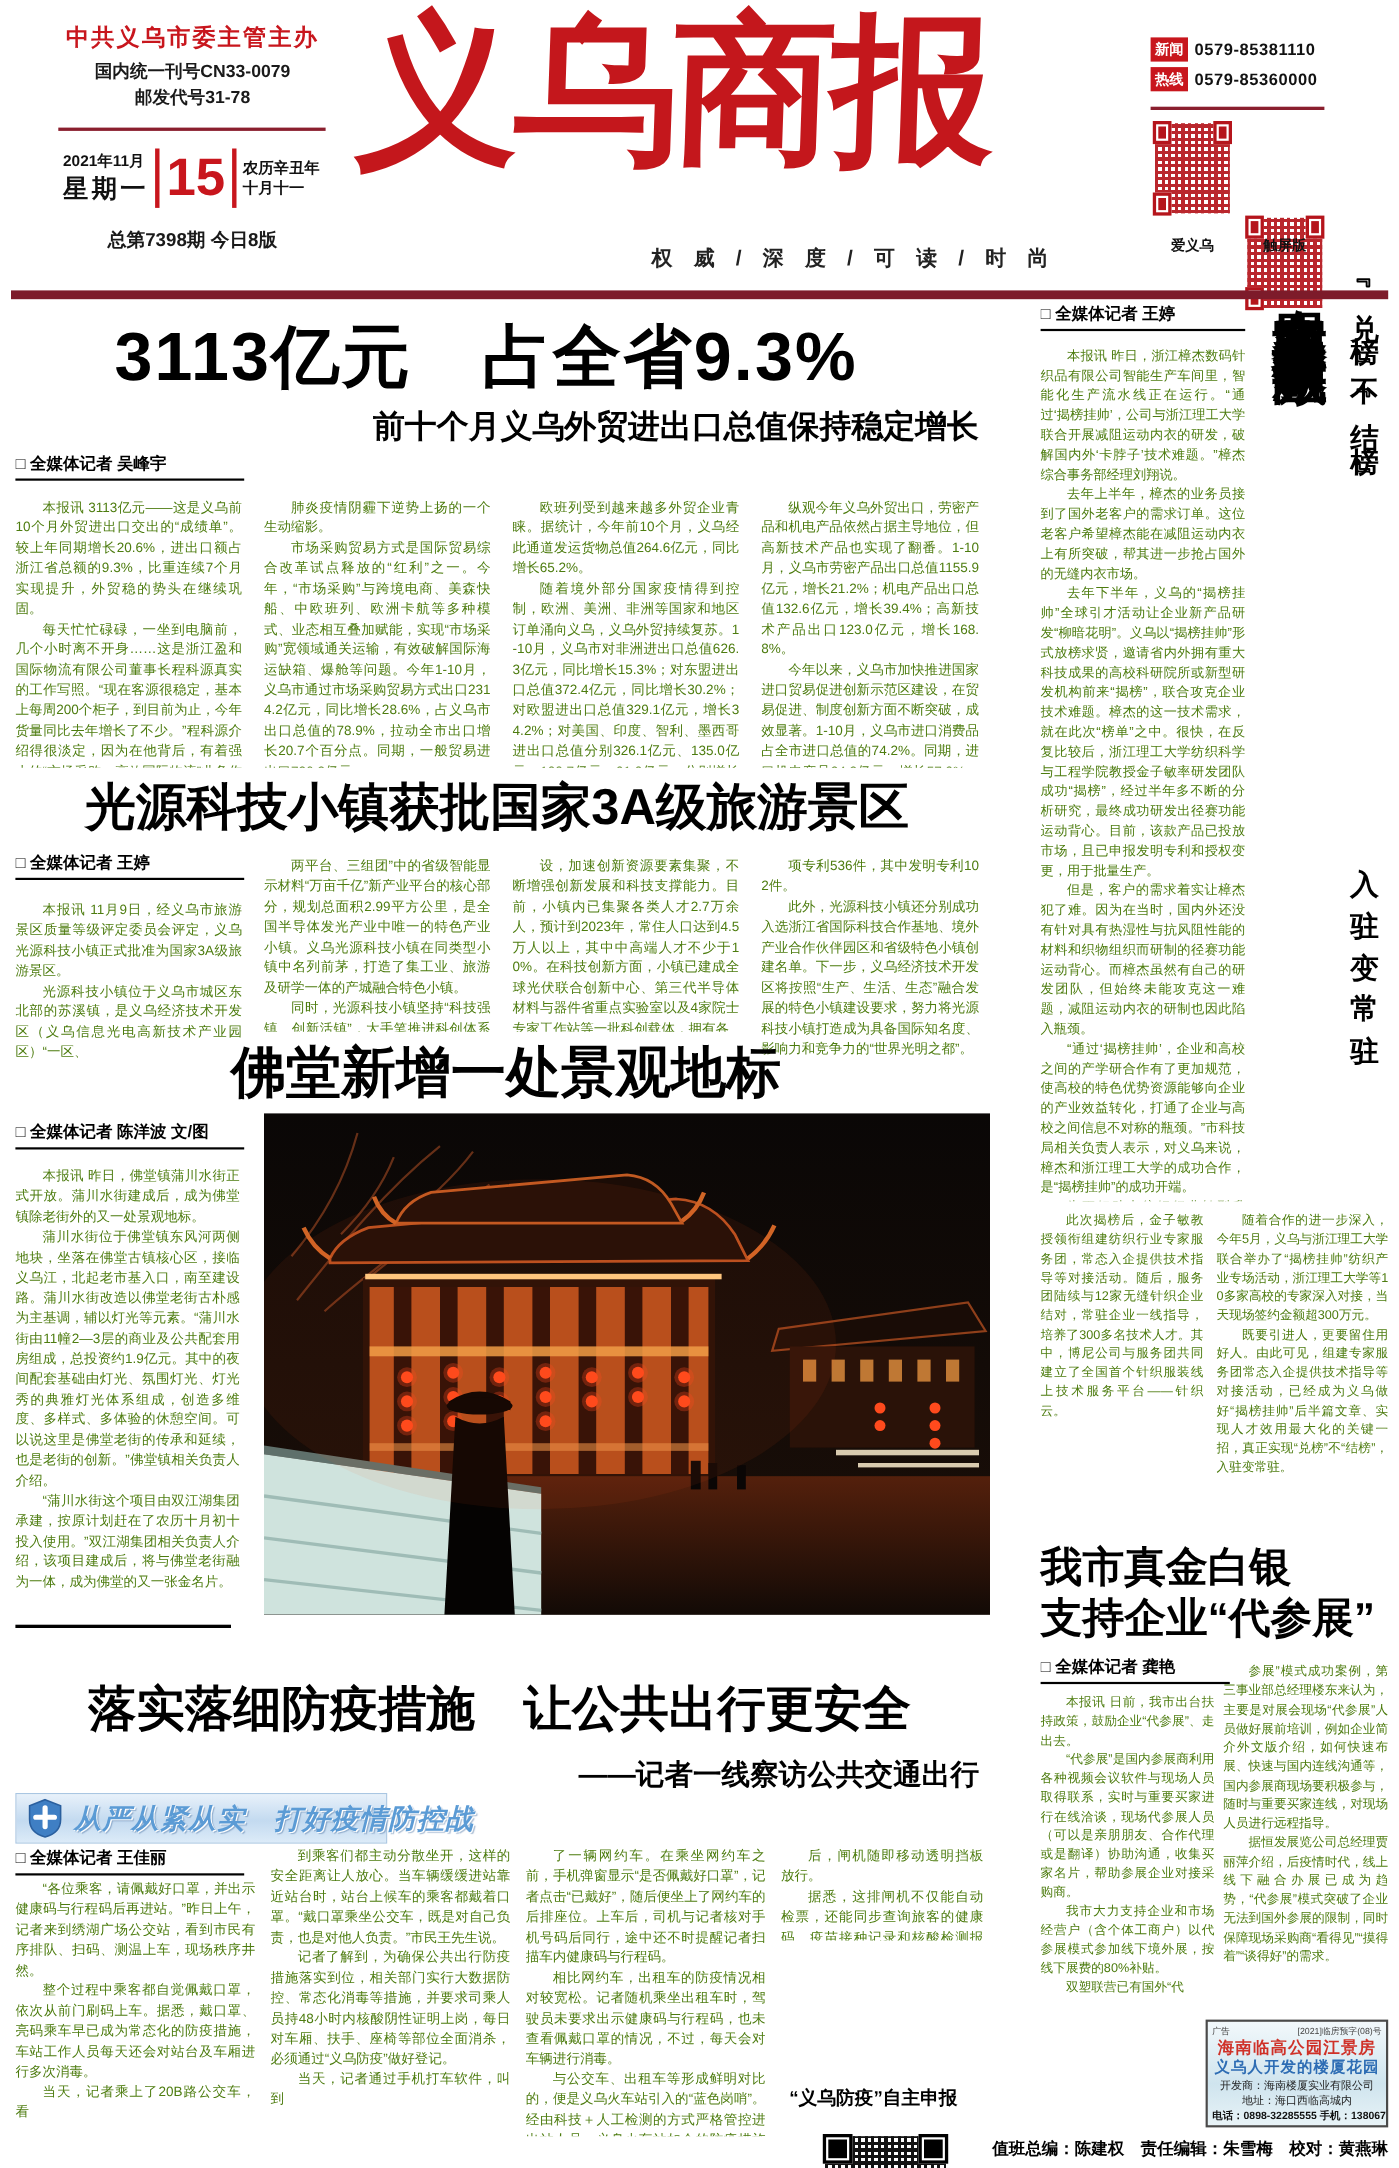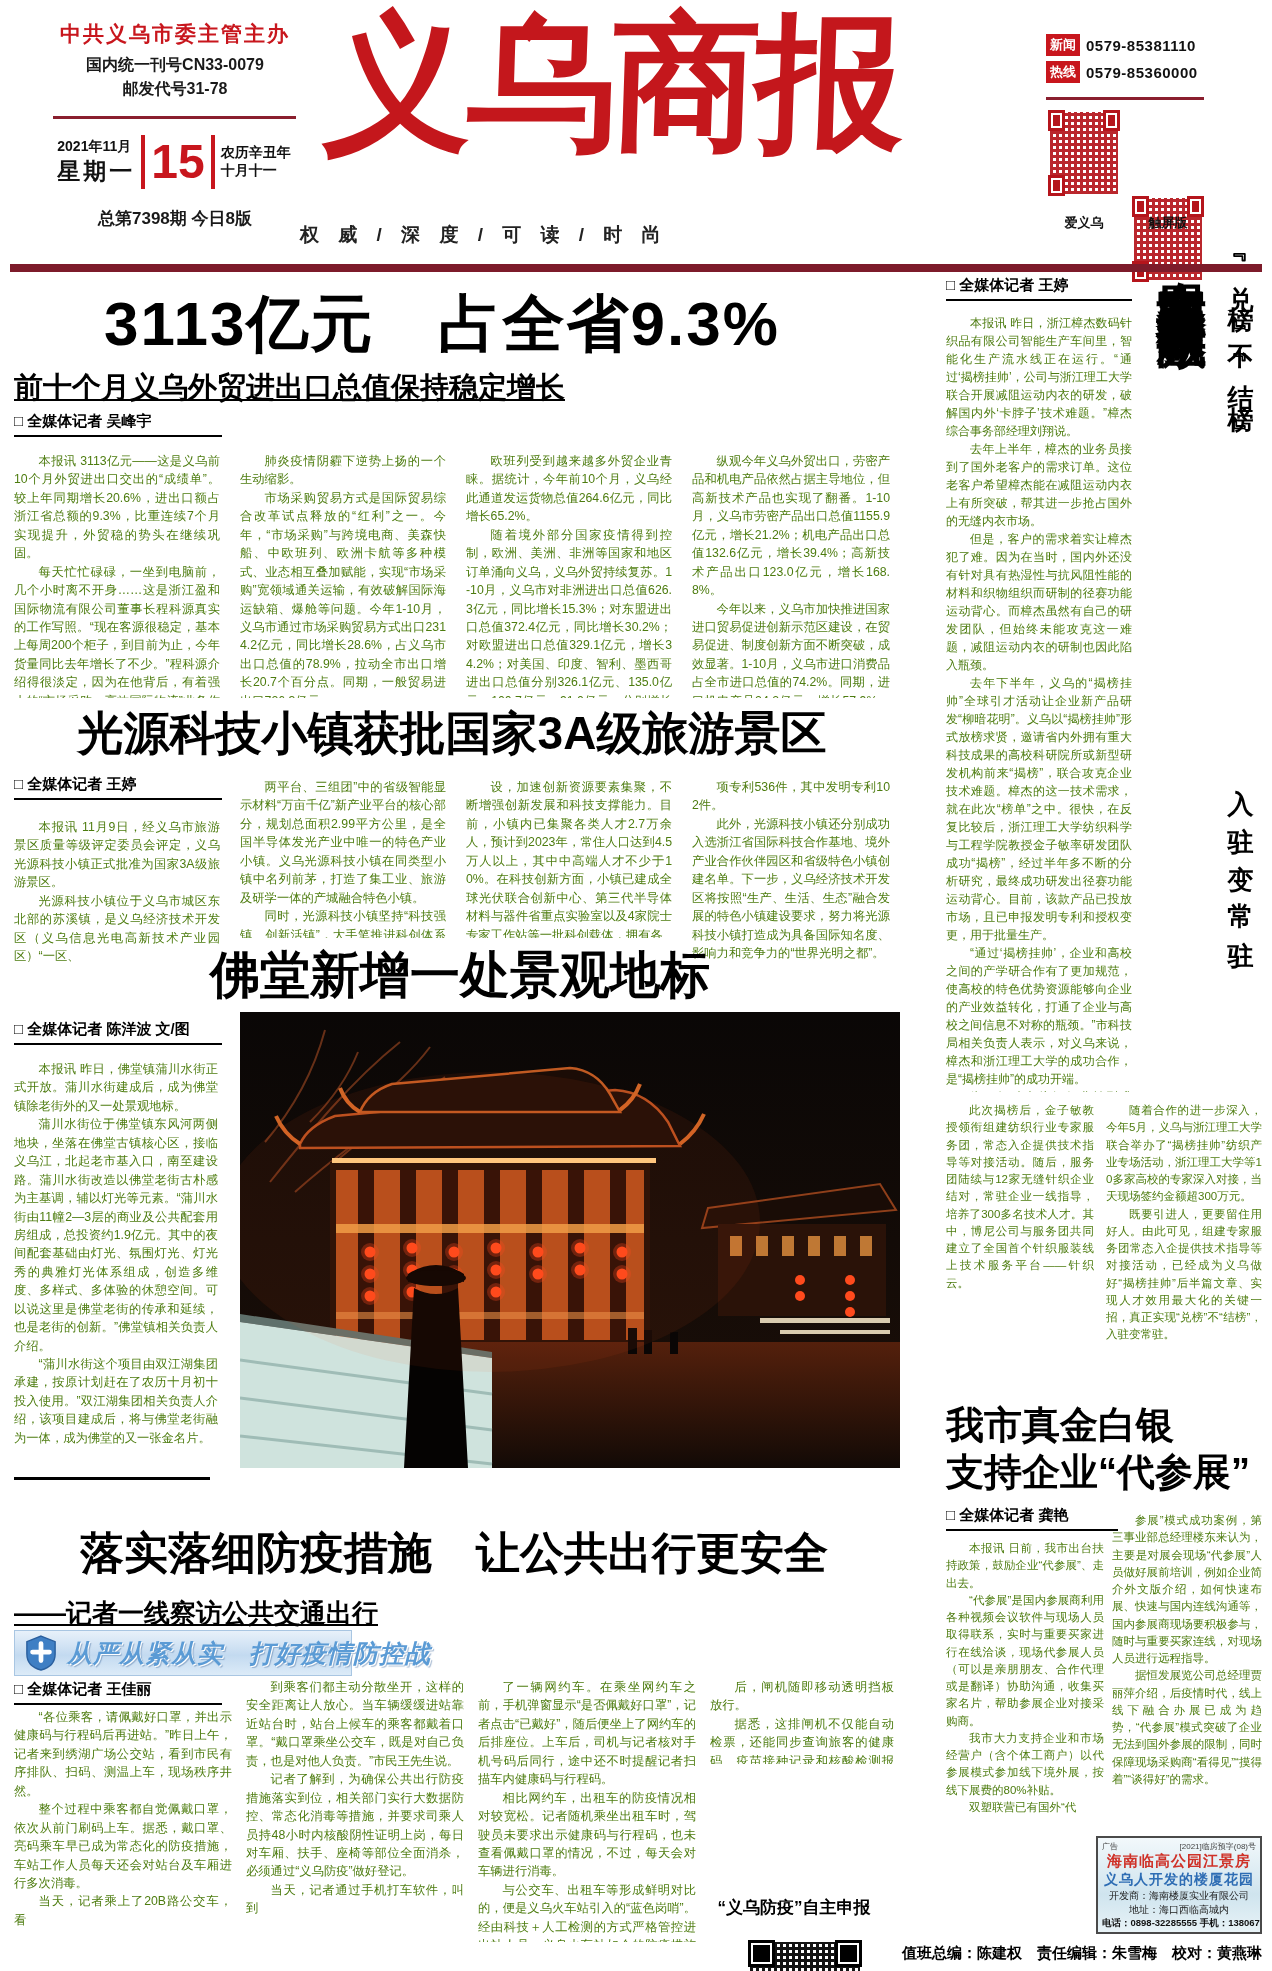--- a/index.html
+++ b/index.html
@@ -27,36 +27,36 @@
   .hlabel{background:#c8161d;color:#fff;font-size:13px;font-weight:bold;padding:2px 4px;}
   .hnum{font-size:15px;font-weight:900;letter-spacing:0.5px;}
   .qr{position:relative;background:#fff;}
   .qr .px{position:absolute;inset:2px;background:
     repeating-linear-gradient(0deg,var(--qc) 0 3px,transparent 3px 6px),
     repeating-linear-gradient(90deg,var(--qc) 0 3px,#fff 3px 6px);opacity:.92;}
   .qr .fp{position:absolute;width:24%;height:24%;border:3px solid var(--qc);background:#fff;box-sizing:border-box;}
   .qr .fp::after{content:"";position:absolute;inset:2px;background:var(--qc);}
   .qr .tl{top:0;left:0}.qr .tr{top:0;right:0}.qr .bl{bottom:0;left:0}
   .qlabel{font-size:13px;font-weight:bold;text-align:center;}
-  .slogan{font-size:19px;font-weight:600;letter-spacing:7px;text-align:left;color:#222;}
+  .slogan{font-size:19px;font-weight:600;letter-spacing:7px;text-align:right;color:#222;}
   
   .banner{background:linear-gradient(180deg,#e8f1fa 0%,#c3daf0 55%,#dcebf8 100%);
     border:1px solid #a9c6e2;display:flex;align-items:center;gap:10px;padding:0 10px;box-sizing:border-box;}
   .banner-text{font-size:25px;font-weight:900;font-style:italic;color:#5b9bd5;
     text-shadow:1px 1px 0 #fff,2px 2px 1px rgba(70,110,160,.45);letter-spacing:1px;white-space:nowrap;}
   
   .adbox{border:2px solid #4a4a4a;background:linear-gradient(180deg,#f2f8fb 0%,#cfe4ee 60%,#e8f3f7 100%);
     box-sizing:border-box;padding:3px 4px;display:flex;flex-direction:column;justify-content:space-between;overflow:hidden;}
   .ad-top{display:flex;justify-content:space-between;font-size:8px;color:#444;}
   .ad-l1{font-size:15px;font-weight:900;color:#cf3128;text-align:center;letter-spacing:1px;white-space:nowrap;}
   .ad-l2{font-size:14px;font-weight:900;color:#2e6db4;text-align:center;letter-spacing:1px;white-space:nowrap;}
   .ad-sm{font-size:10px;color:#222;text-align:center;white-space:nowrap;}
   .ad-ph{font-size:9.5px;font-weight:bold;color:#111;text-align:center;white-space:nowrap;}
   .footer-editors{font-size:15px;font-weight:bold;text-align:right;color:#000;}
-  .subhead{font-weight:700;text-align:left;color:#000;text-decoration:underline;}
+  .subhead{font-weight:700;text-align:right;color:#000;}
 </style>
 </head>
 <body>
 
 <div class="abs publisher" style="left:40px;top:20px;width:270px;">中共义乌市委主管主办</div>
 <div class="abs mh-small" style="left:53px;top:55px;width:244px;">国内统一刊号CN33-0079</div>
 <div class="abs mh-small" style="left:53px;top:79px;width:244px;">邮发代号31-78</div>
 <div class="abs rule" style="left:53px;top:116px;width:243px;height:3px;"></div>
 
 <div class="abs dateblock" style="left:48px;top:132px;width:252px;height:60px;">
@@ -277,22 +277,22 @@
         <rect x="430" y="320" width="8" height="22"></rect>
   </g>
   <ellipse cx="250" cy="210" rx="270" ry="150" fill="#ff5a1f" opacity="0.07"></ellipse>
 </svg>
 </div>
 
 <div class="abs byline" style="left:946px;top:276px;width:186px;">□ 全媒体记者 王婷</div>
 <div class="abs col" style="left:946px;top:314px;width:186px;height:778px;font-size:12px;">
     <p>本报讯 昨日，浙江樟杰数码针织品有限公司智能生产车间里，智能化生产流水线正在运行。“通过‘揭榜挂帅’，公司与浙江理工大学联合开展减阻运动内衣的研发，破解国内外‘卡脖子’技术难题。”樟杰综合事务部经理刘翔说。</p>
     <p>去年上半年，樟杰的业务员接到了国外老客户的需求订单。这位老客户希望樟杰能在减阻运动内衣上有所突破，帮其进一步抢占国外的无缝内衣市场。</p>
+    <p>去年下半年，义乌的“揭榜挂帅”全球引才活动让企业新产品研发“柳暗花明”。义乌以“揭榜挂帅”形式放榜求贤，邀请省内外拥有重大科技成果的高校科研院所或新型研发机构前来“揭榜”，联合攻克企业技术难题。樟杰的这一技术需求，就在此次“榜单”之中。很快，在反复比较后，浙江理工大学纺织科学与工程学院教授金子敏率研发团队成功“揭榜”，经过半年多不断的分析研究，最终成功研发出径赛功能运动背心。目前，该款产品已投放市场，且已申报发明专利和授权变更，用于批量生产。</p>
     <p>但是，客户的需求着实让樟杰犯了难。因为在当时，国内外还没有针对具有热湿性与抗风阻性能的材料和织物组织而研制的径赛功能运动背心。而樟杰虽然有自己的研发团队，但始终未能攻克这一难题，减阻运动内衣的研制也因此陷入瓶颈。</p>
-    <p>去年下半年，义乌的“揭榜挂帅”全球引才活动让企业新产品研发“柳暗花明”。义乌以“揭榜挂帅”形式放榜求贤，邀请省内外拥有重大科技成果的高校科研院所或新型研发机构前来“揭榜”，联合攻克企业技术难题。樟杰的这一技术需求，就在此次“榜单”之中。很快，在反复比较后，浙江理工大学纺织科学与工程学院教授金子敏率研发团队成功“揭榜”，经过半年多不断的分析研究，最终成功研发出径赛功能运动背心。目前，该款产品已投放市场，且已申报发明专利和授权变更，用于批量生产。</p>
     <p>“通过‘揭榜挂帅’，企业和高校之间的产学研合作有了更加规范，使高校的特色优势资源能够向企业的产业效益转化，打通了企业与高校之间信息不对称的瓶颈。”市科技局相关负责人表示，对义乌来说，樟杰和浙江理工大学的成功合作，是“揭榜挂帅”的成功开端。</p>
     <p>为更好助力纺织行业转型升级，发挥金子敏教授团队及其他高校和樟杰公司行业影响力，义乌组织开展“二次揭榜”，由政府搭台、行业牵头，探索组团服务、行业专场活动等</p>
   </div>
 <div class="abs col" style="left:946px;top:1102px;width:148px;height:270px;font-size:11.5px;">
     <p>此次揭榜后，金子敏教授领衔组建纺织行业专家服务团，常态入企提供技术指导等对接活动。随后，服务团陆续与12家无缝针织企业结对，常驻企业一线指导，培养了300多名技术人才。其中，博尼公司与服务团共同建立了全国首个针织服装线上技术服务平台——针织云。</p>
   </div>
 <div class="abs col" style="left:1106px;top:1102px;width:156px;height:270px;font-size:11.5px;">
     <p>随着合作的进一步深入，今年5月，义乌与浙江理工大学联合举办了“揭榜挂帅”纺织产业专场活动，浙江理工大学等10多家高校的专家深入对接，当天现场签约金额超300万元。</p>
     <p>既要引进人，更要留住用好人。由此可见，组建专家服务团常态入企提供技术指导等对接活动，已经成为义乌做好“揭榜挂帅”后半篇文章、实现人才效用最大化的关键一招，真正实现“兑榜”不“结榜”，入驻变常驻。</p>
   </div>

